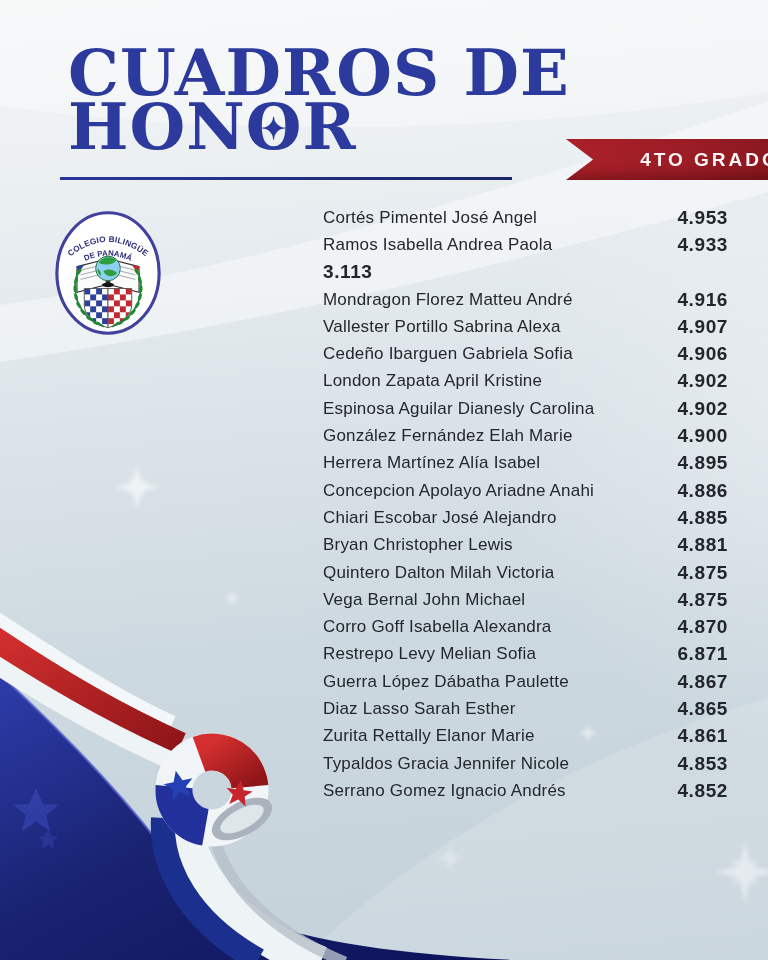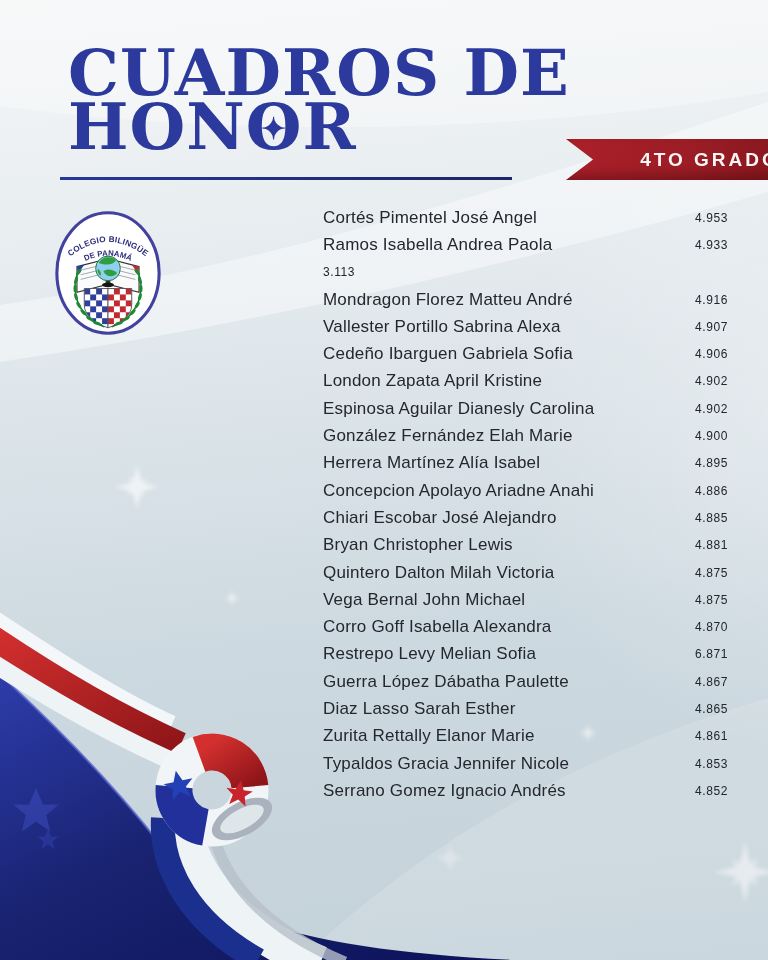--- a/index.html
+++ b/index.html
@@ -57,22 +57,22 @@
     position:absolute;left:305px;top:204px;width:405px;z-index:4;margin-left:18px;
   }
   .row{
     display:flex;justify-content:space-between;align-items:center;
     height:27.3px;
   }
   .row .name{
     color:#24272d;font-size:17px;letter-spacing:.2px;white-space:nowrap;
   }
   .row .score{
-    color:#22252b;font-size:12px;letter-spacing:.6px;
-    font-weight:400;
+    color:#22252b;font-size:19px;letter-spacing:.6px;
+    font-weight:700;
   }
 
   
   .flag-decor{position:absolute;left:0;bottom:0;z-index:2;pointer-events:none;}
 </style>
 </head>
 <body>
 
 <div class="page">
 

